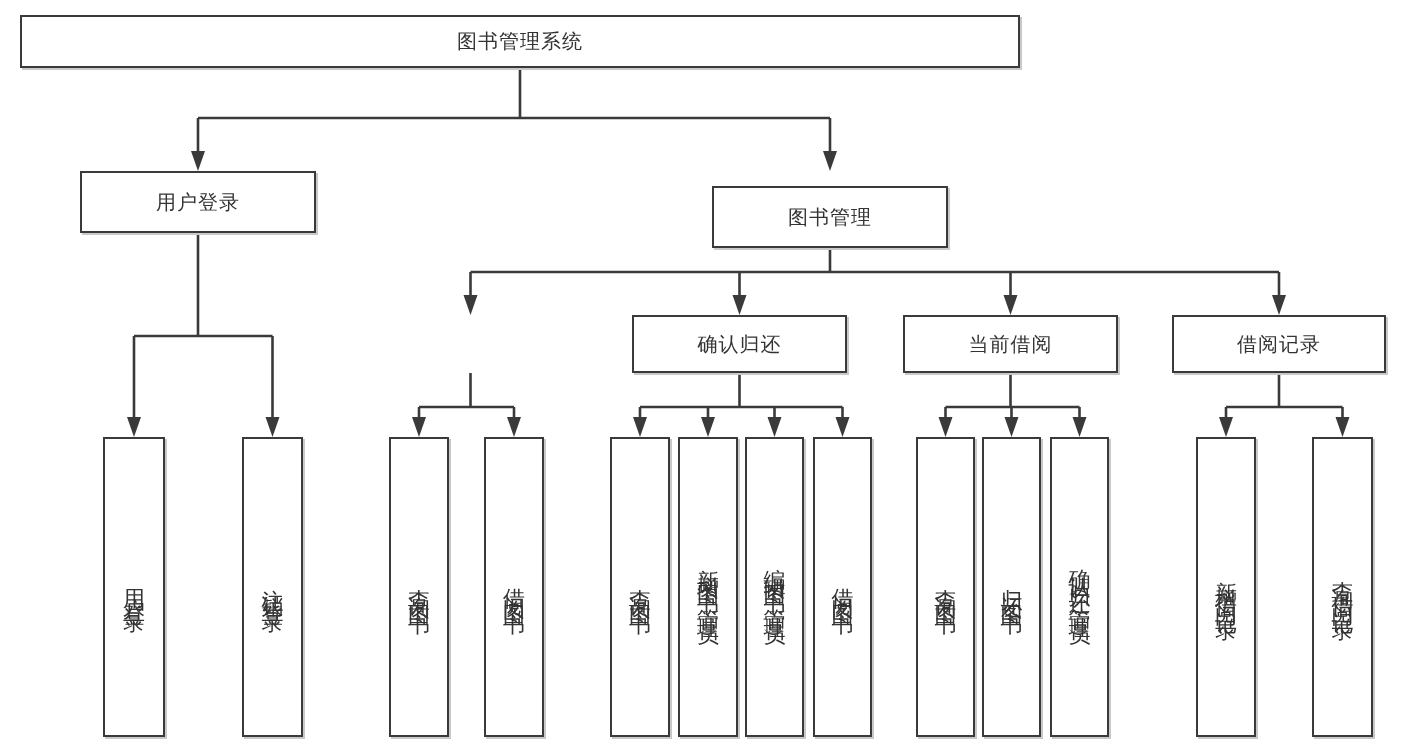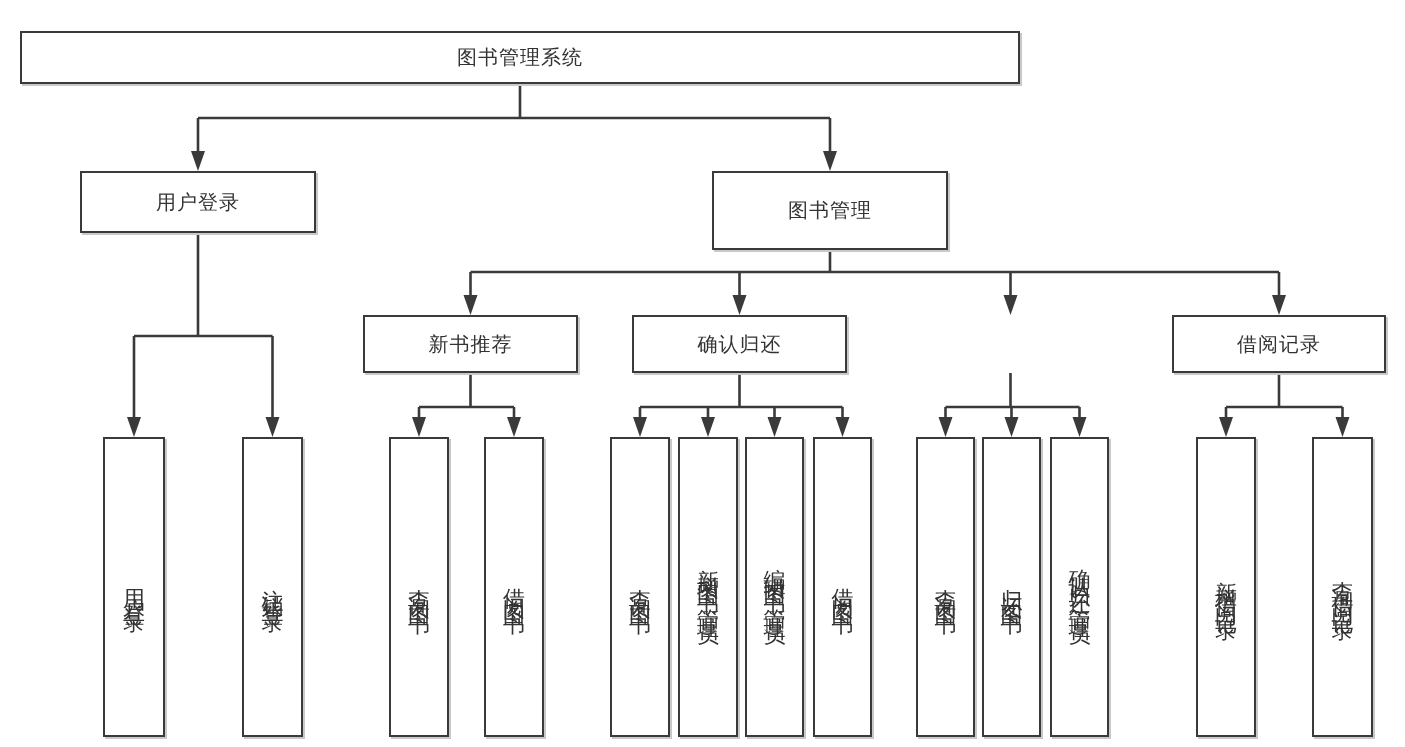--- a/index.html
+++ b/index.html
@@ -42,23 +42,23 @@
     writing-mode: vertical-rl;
     text-orientation: mixed;
     font-size: 22px;
     letter-spacing: 8px;
     line-height: 1;
     color: #333333;
     white-space: nowrap;
   }
 
   
-  .root-box      { left: 20px;   top: 15px;  width: 1000px; height: 53px; margin-top: 16px; }
+  .root-box      { left: 20px;   top: 15px;  width: 1000px; height: 53px; }
   .b-user-login  { left: 80px;   top: 171px; width: 236px;  height: 62px; }
-  .b-book-mgmt   { left: 712px;  top: 171px; width: 236px;  height: 79px; }
+  .b-book-mgmt   { left: 712px;  top: 186px; width: 236px;  height: 62px; }
 
   .m-new-book    { left: 363px;  top: 315px; width: 215px;  height: 58px; }
   .m-book-borrow { left: 632px;  top: 315px; width: 215px;  height: 58px; }
   .m-cur-borrow  { left: 903px;  top: 315px; width: 215px;  height: 58px; }
   .m-borrow-rec  { left: 1172px; top: 315px; width: 214px;  height: 58px; }
 
   .leaf { top: 437px; height: 300px; }
   .l1  { left: 103px;  width: 62px; }
   .l2  { left: 242px;  width: 61px; }
   .l3  { left: 389px;  width: 60px; }
@@ -136,26 +136,26 @@
     <span>图书管理系统</span>
   </div>
 
   <div class="node node-h b-user-login">
     <span>用户登录</span>
   </div>
   <div class="node node-h b-book-mgmt">
     <span>图书管理</span>
   </div>
 
-  <div class="node node-h m-new-book">
-    <span>新书推荐</span>
-  </div>
   <div class="node node-h m-book-borrow">
     <span>确认归还</span>
   </div>
+  <div class="node node-h m-cur-borrow">
+    <span>当前借阅</span>
+  </div>
   <div class="node node-h m-borrow-rec">
     <span>借阅记录</span>
   </div>
 
   <div class="node node-v leaf l1">
     <span class="vtext">用户登录</span>
   </div>
   <div class="node node-v leaf l2">
     <span class="vtext">注销登录</span>
   </div>

